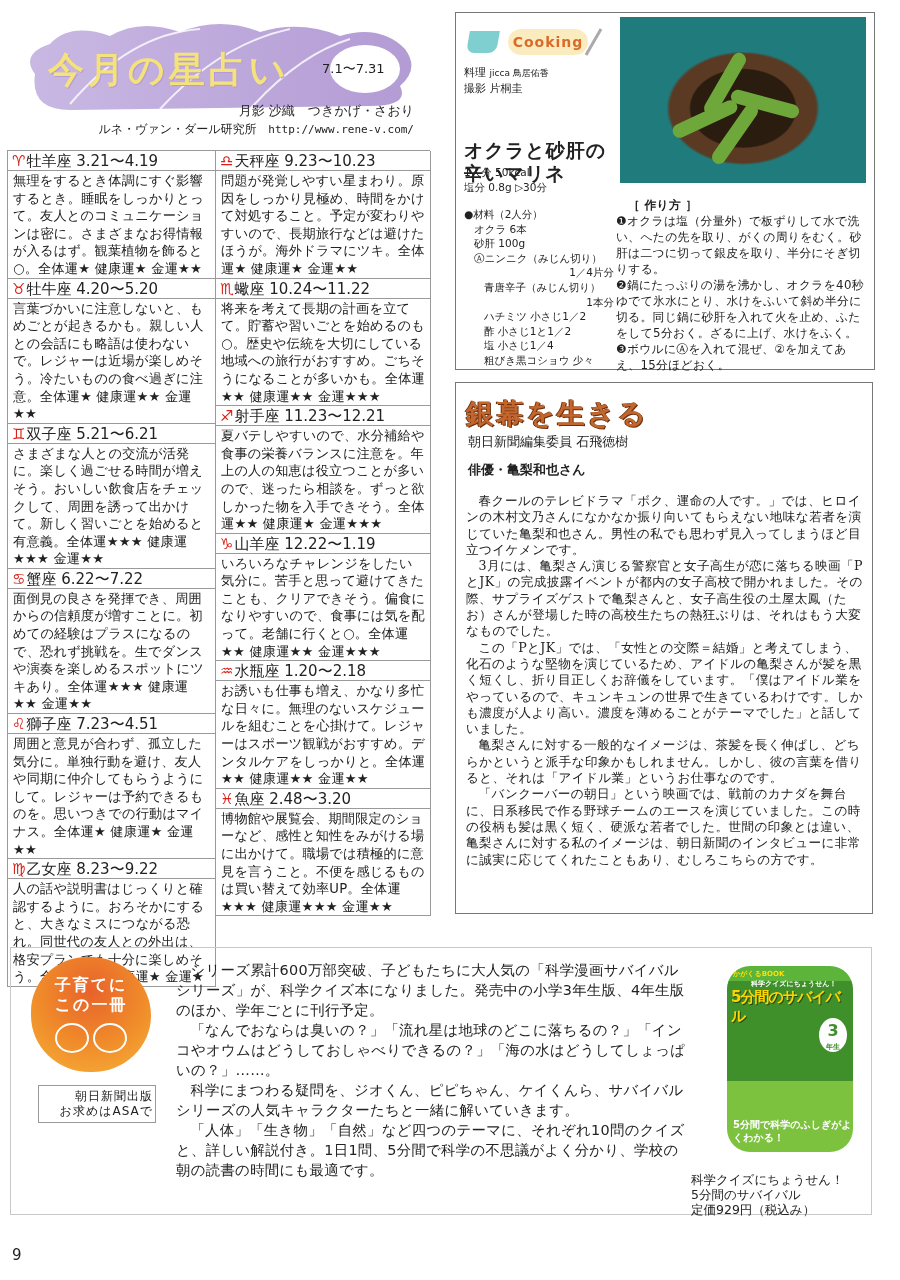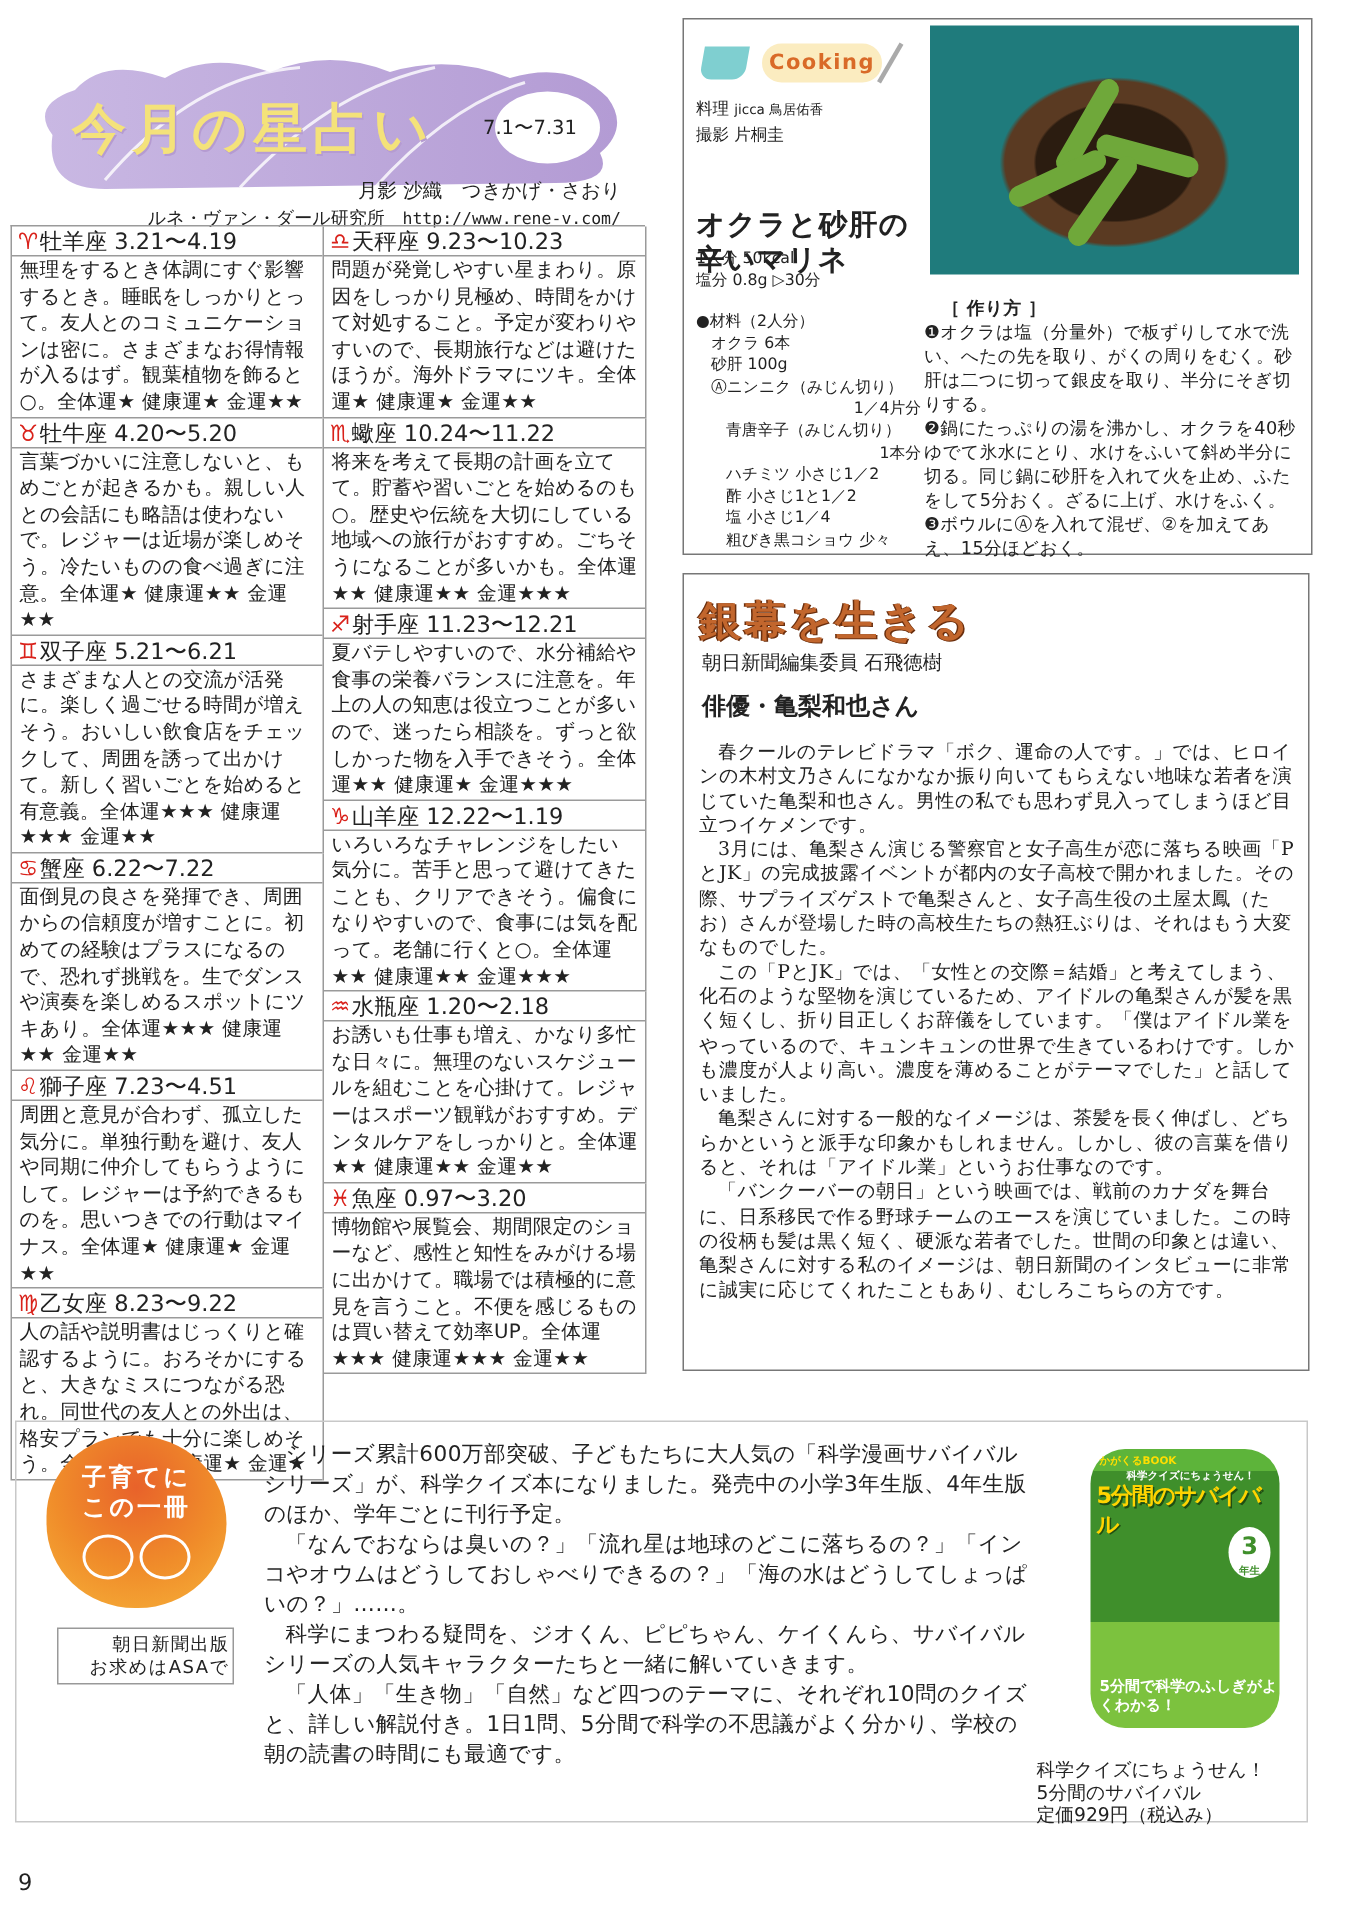--- a/index.html
+++ b/index.html
@@ -1,20 +1,20 @@
 <!DOCTYPE html>
 <html><head>
 <meta charset="utf-8">
 <style>
   * { box-sizing: border-box; margin: 0; padding: 0; }
   body { width: 900px; height: 1280px; background: #ffffff; position: relative; overflow: hidden;
          font-family: "DejaVu Sans", sans-serif; color: #222; }
 
   
-  .horo-header { position: absolute; left: 10px; top: 24px; width: 420px; height: 132px; }
+  .horo-header { position: absolute; left: 10px; top: 8px; width: 420px; height: 132px; }
   .horo-cloud { position: absolute; left: 0; top: 6px; width: 410px; height: 100px; }
   .horo-title { position: absolute; left: 38px; top: 38px; font-family: "DejaVu Serif", serif;
                 font-size: 36px; color: #f4e27a; letter-spacing: 4px; font-weight: bold;
                 text-shadow: 1px 1px 0 #b59bd1; }
   .horo-period { position: absolute; left: 312px; top: 52px; font-size: 13px; color: #222; }
   .horo-author { position: absolute; right: 16px; top: 94px; font-size: 13px; color: #222; }
   .horo-institute { position: absolute; right: 16px; top: 113px; font-size: 12px; color: #222; }
   .horo-institute .url { font-family: "DejaVu Sans Mono", monospace; font-size: 11px; margin-left: 8px; }
 
   .horo-grid { position: absolute; left: 7px; top: 150px; width: 423px;
@@ -56,21 +56,21 @@
   .cook-steps { position: absolute; left: 160px; top: 184px; width: 254px; font-size: 11.8px;
                 line-height: 16px; letter-spacing: 0.3px; }
   .cook-steps .steps-head { padding-left: 12px; font-weight: bold; }
 
   
   .film { position: absolute; left: 455px; top: 382px; width: 418px; height: 532px;
           border: 1px solid #777; }
   .film-logo { position: absolute; left: 10px; top: 12px; font-size: 28px; font-weight: bold;
                color: #c2662d; letter-spacing: 2px; text-shadow: 1px 1px 0 #6b2f0e, -1px 0 0 #6b2f0e; }
   .film-writer { position: absolute; left: 12px; top: 50px; font-family: "DejaVu Serif", serif; font-size: 13px; }
-  .film-heading { position: absolute; left: 12px; top: 78px; font-size: 16px; font-weight: bold; }
+  .film-heading { position: absolute; left: 12px; top: 78px; font-size: 13px; font-weight: bold; }
   .film-body { position: absolute; left: 10px; top: 110px; width: 398px; font-family: "DejaVu Serif", serif;
                font-size: 12.6px; line-height: 16.3px; text-indent: 1em; letter-spacing: 0.4px; }
   .film-body p { margin: 0; }
 
   
   .book { position: absolute; left: 10px; top: 947px; width: 862px; height: 268px;
           border: 1px solid #c8c8c8; }
   .book-emblem { position: absolute; left: 20px; top: 9px; width: 120px; height: 115px;
                  background: radial-gradient(circle at 50% 30%, #e8622a 0%, #f08d2a 55%, #f6b23a 100%);
                  border-radius: 48% 52% 50% 50%; }
@@ -164,21 +164,21 @@
     </div>
     <div class="sign">
       <div class="sign-head"><span class="glyph">♑</span><span>山羊座</span>&nbsp;<span>12.22〜1.19</span></div>
       <div class="sign-body">いろいろなチャレンジをしたい気分に。苦手と思って避けてきたことも、クリアできそう。偏食になりやすいので、食事には気を配って。老舗に行くと○。全体運★★ 健康運★★ 金運★★★</div>
     </div>
     <div class="sign">
       <div class="sign-head"><span class="glyph">♒</span><span>水瓶座</span>&nbsp;<span>1.20〜2.18</span></div>
       <div class="sign-body">お誘いも仕事も増え、かなり多忙な日々に。無理のないスケジュールを組むことを心掛けて。レジャーはスポーツ観戦がおすすめ。デンタルケアをしっかりと。全体運★★ 健康運★★ 金運★★</div>
     </div>
     <div class="sign">
-      <div class="sign-head"><span class="glyph">♓</span><span>魚座</span>&nbsp;<span>0.97〜3.20</span></div>
+      <div class="sign-head"><span class="glyph">♓</span><span>魚座</span>&nbsp;<span>2.48〜3.20</span></div>
       <div class="sign-body">博物館や展覧会、期間限定のショーなど、感性と知性をみがける場に出かけて。職場では積極的に意見を言うこと。不便を感じるものは買い替えて効率UP。全体運★★★ 健康運★★★ 金運★★</div>
     </div>
   </div>
 </div>
 
 <div class="cook">
   <div class="cook-badge">
     <span class="cup"></span>
     <span class="pill">Cooking</span>
     <span class="whisk"></span>

